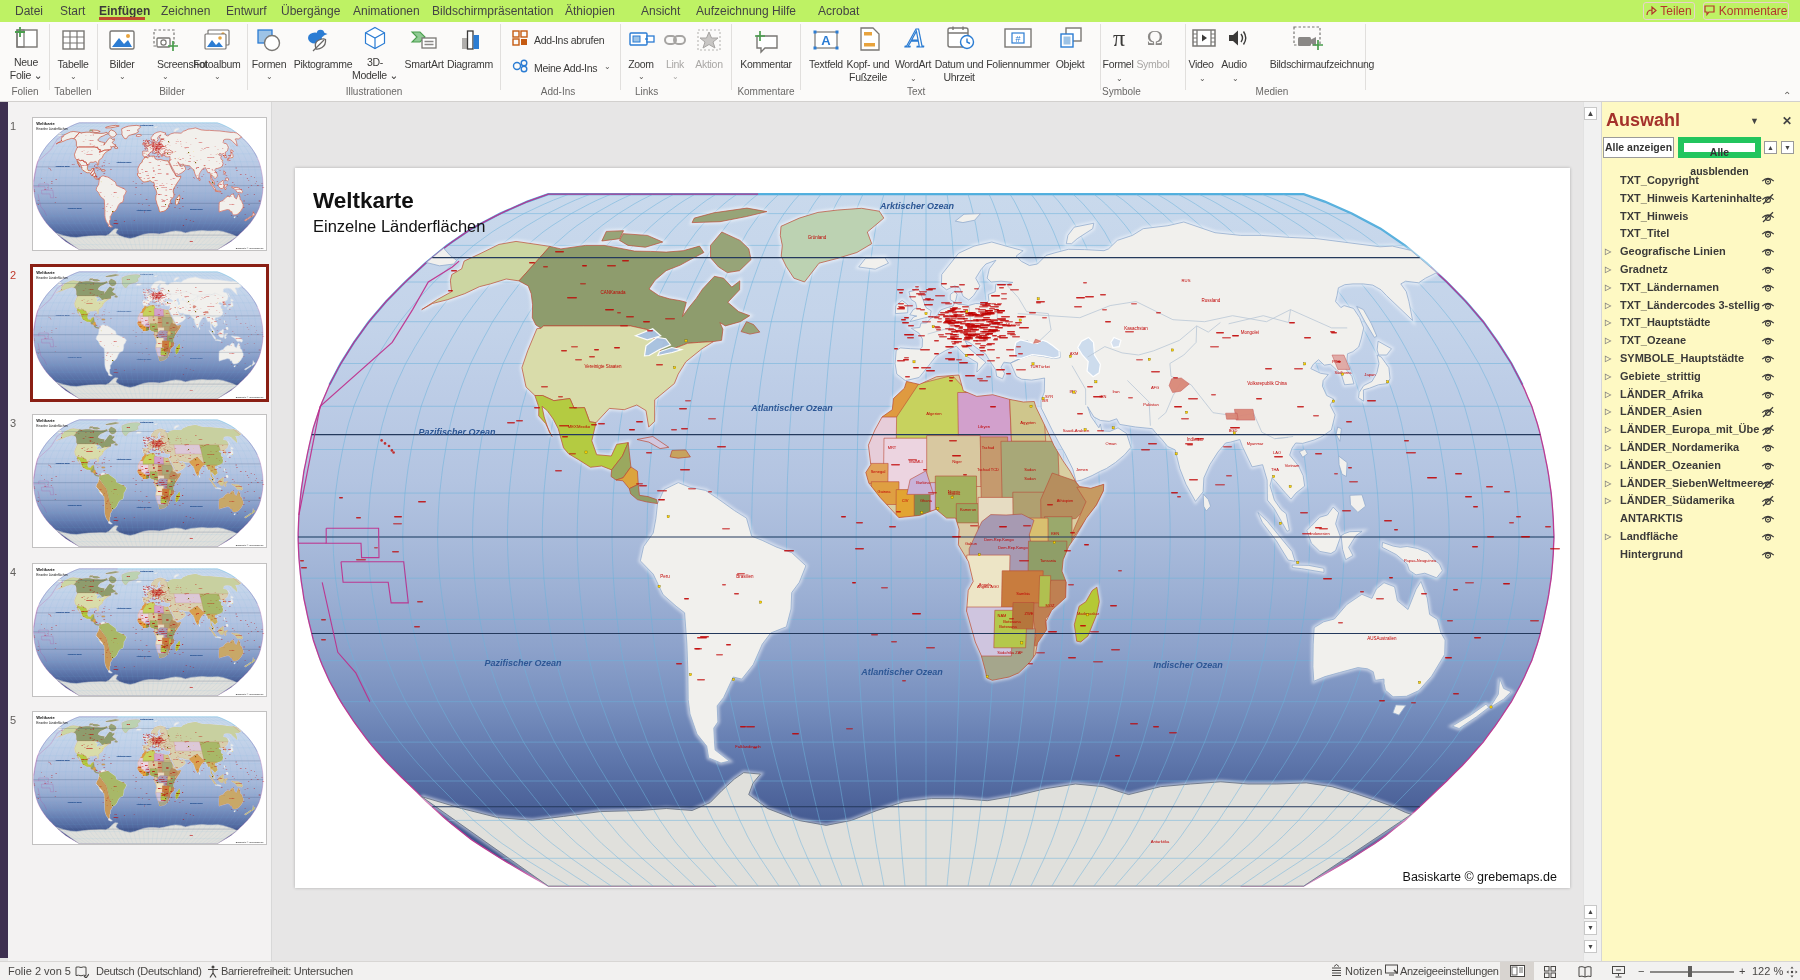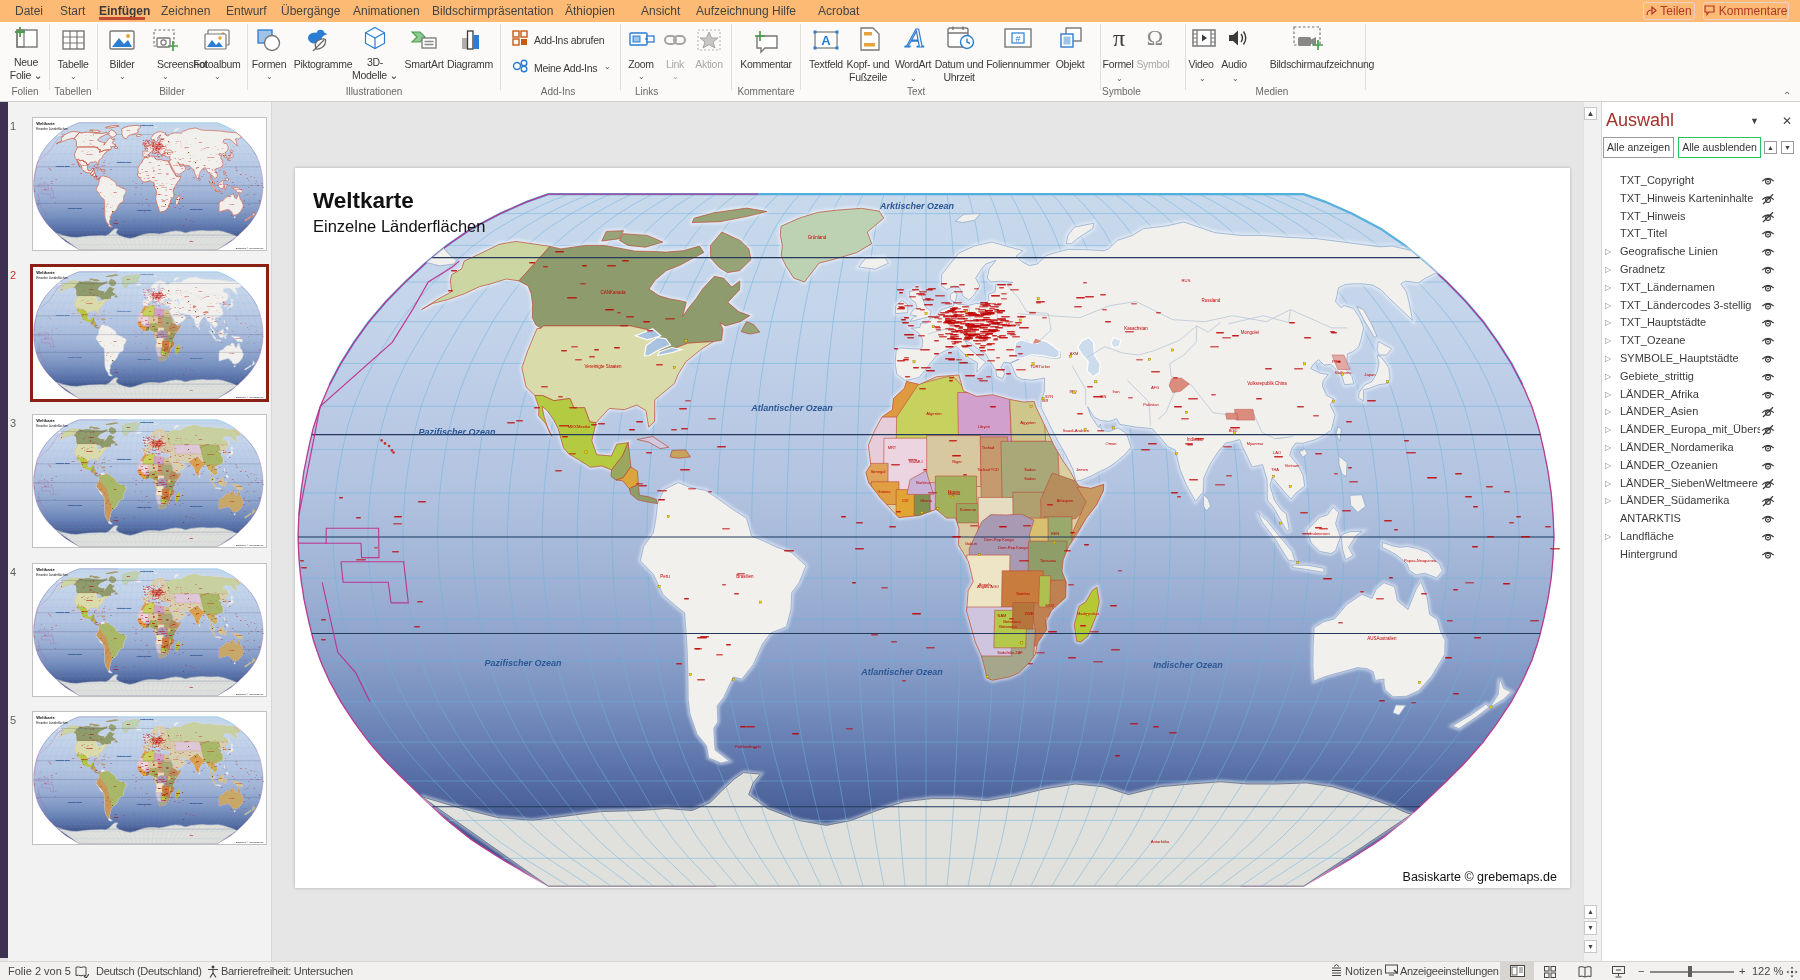--- a/index.html
+++ b/index.html
@@ -2,21 +2,21 @@
 <html><head><meta charset="utf-8"><style>
 *{margin:0;padding:0;box-sizing:border-box}
 body{font-family:"Liberation Sans",sans-serif;width:1800px;height:980px;overflow:hidden;position:relative;background:#e7e6e6;font-size:12px}
 .abs{position:absolute}
 .lbl{position:absolute;font-size:10.5px;color:#3b3a39;text-align:center;line-height:13px;letter-spacing:-0.3px;white-space:nowrap}
 .glbl{position:absolute;font-size:10px;color:#6a6867;top:88px}
 .chv{position:absolute;font-size:8px;color:#5a5856}
 .sep{position:absolute;top:26px;width:1px;height:66px;background:#e1dfdd}
 </style></head><body>
 
-<div class="abs" style="left:0;top:0;width:1800px;height:22px;background:#fdba74;">
+<div class="abs" style="left:0;top:0;width:1800px;height:22px;background:#bef264;">
     <span style="position:absolute;left:15px;top:4px;color:#444;">Datei</span>
     <span style="position:absolute;left:60px;top:4px;color:#444;">Start</span>
     <span style="position:absolute;left:99px;top:4px;font-weight:bold;color:#3b3a39;">Einfügen</span>
     <span style="position:absolute;left:99px;top:17px;width:46px;height:3px;background:#c0492f;"></span>
     <span style="position:absolute;left:161px;top:4px;color:#444;">Zeichnen</span>
     <span style="position:absolute;left:226px;top:4px;color:#444;">Entwurf</span>
     <span style="position:absolute;left:281px;top:4px;color:#444;">Übergänge</span>
     <span style="position:absolute;left:353px;top:4px;color:#444;">Animationen</span>
     <span style="position:absolute;left:432px;top:4px;color:#444;">Bildschirmpräsentation</span>
     <span style="position:absolute;left:565px;top:4px;color:#444;">Äthiopien</span>
@@ -283,26 +283,26 @@
       <use href="#slideAll"></use>
     </svg>
 </div>
 
 <div class="abs" style="left:1583px;top:102px;width:18px;height:859px;background:#f1f1f1;border-left:1px solid #e2e2e2;"></div>
 <div class="abs" style="left:1584px;top:107px;width:13px;height:13px;background:#fff;border:1px solid #c8c8c8;color:#444;font-size:8px;text-align:center;line-height:11px">▲</div>
 <div class="abs" style="left:1584px;top:905px;width:13px;height:14px;background:#fff;border:1px solid #c8c8c8;color:#444;font-size:7px;text-align:center;line-height:12px">▲</div>
 <div class="abs" style="left:1584px;top:921px;width:13px;height:14px;background:#fff;border:1px solid #c8c8c8;color:#444;font-size:7px;text-align:center;line-height:12px">▼</div>
 <div class="abs" style="left:1584px;top:940px;width:13px;height:13px;background:#fff;border:1px solid #c8c8c8;color:#444;font-size:7px;text-align:center;line-height:11px">▼</div>
 
-<div class="abs" style="left:1601px;top:102px;width:199px;height:859px;background:#ffffff;border-left:1px solid #d6d6d6;">
+<div class="abs" style="left:1601px;top:102px;width:199px;height:859px;background:#fef9c3;border-left:1px solid #d6d6d6;font-weight:bold;">
 <div style="position:absolute;left:4px;top:8px;font-size:18px;color:#a4312b;">Auswahl</div>
 <div style="position:absolute;left:148px;top:14px;font-size:9px;color:#444">▼</div>
 <div style="position:absolute;left:180px;top:12px;font-size:12px;color:#444">✕</div>
 <div style="position:absolute;left:1px;top:35px;width:71px;height:21px;background:#fff;border:1px solid #9a9a9a;font-size:10.5px;color:#333;text-align:center;line-height:19px">Alle anzeigen</div>
-<div style="position:absolute;left:76px;top:35px;width:83px;height:21px;background:#fff;border:1px solid #22c55e;font-size:10.5px;color:#333;text-align:center;line-height:19px">Alle ausblenden</div>
+<div style="position:absolute;left:76px;top:35px;width:83px;height:21px;background:#fff;border:6px solid #22c55e;font-size:10.5px;color:#333;text-align:center;line-height:19px">Alle ausblenden</div>
 <div style="position:absolute;left:162px;top:39px;width:13px;height:13px;background:#fff;border:1px solid #9a9a9a;font-size:7px;color:#444;text-align:center;line-height:11px">▲</div>
 <div style="position:absolute;left:179px;top:39px;width:13px;height:13px;background:#fff;border:1px solid #9a9a9a;font-size:7px;color:#444;text-align:center;line-height:11px">▼</div>
 <span style="position:absolute;left:18px;top:72px;font-size:11px;color:#3b3a39;white-space:nowrap">TXT_Copyright</span>
     <span style="position:absolute;left:159px;top:73px"><svg width="14" height="11" viewBox="0 0 14 11">
         <path d="M1.2,6.2 Q7,0.5 12.8,6.2" fill="none" stroke="#3b3a39" stroke-width="1.1"></path>
         <circle cx="7" cy="6.6" r="2.5" fill="none" stroke="#3b3a39" stroke-width="1.1"></circle>
         <circle cx="7" cy="6.6" r="0.9" fill="#3b3a39"></circle>
       </svg></span>
     <span style="position:absolute;left:18px;top:90px;font-size:11px;color:#3b3a39;white-space:nowrap">TXT_Hinweis Karteninhalte</span>
     <span style="position:absolute;left:159px;top:91px"><svg width="14" height="12" viewBox="0 0 14 12">

